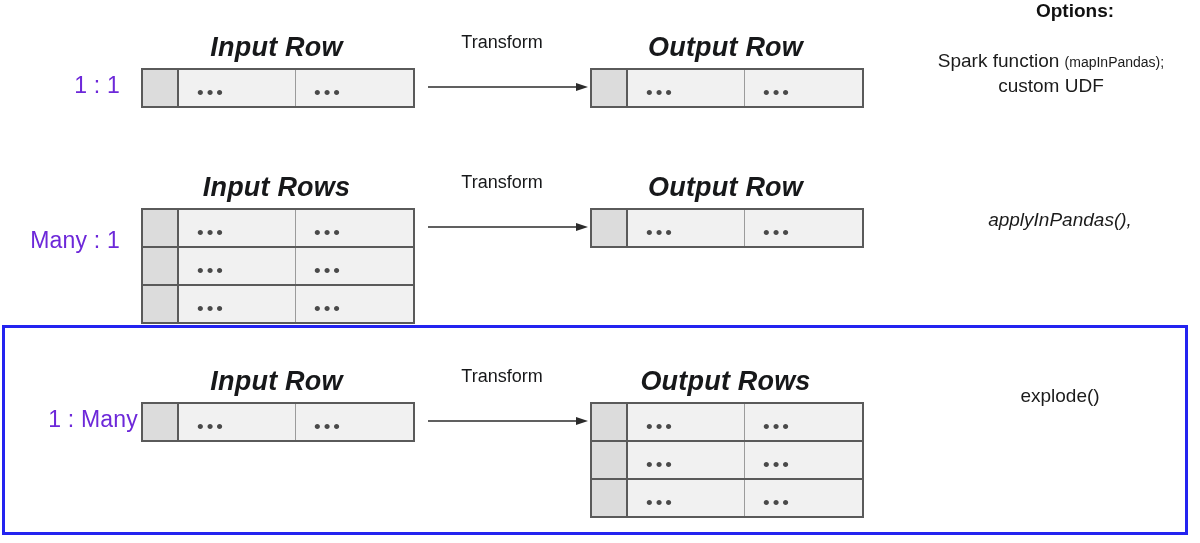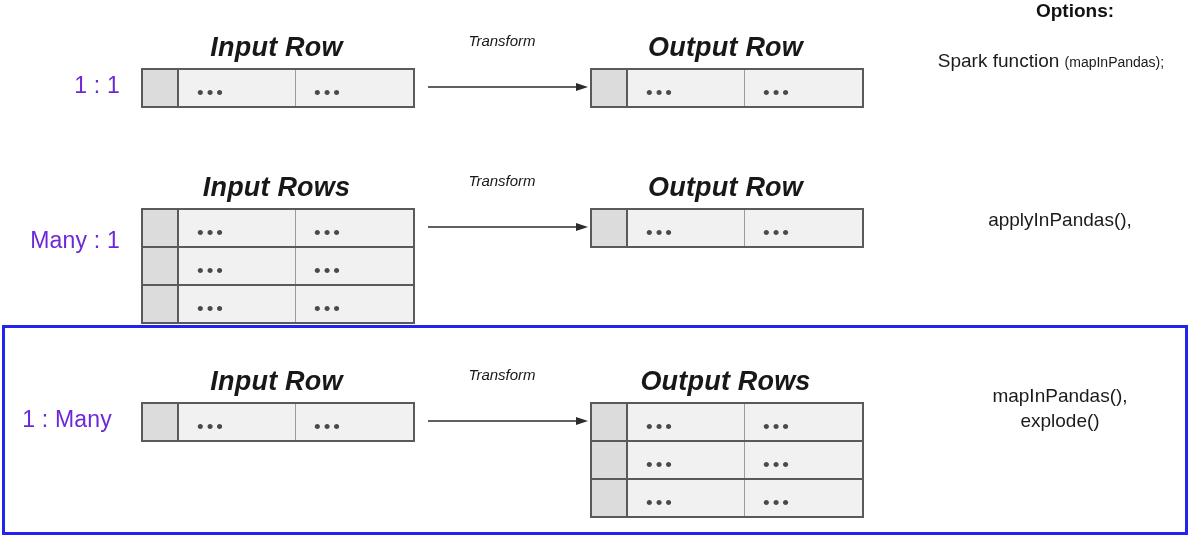--- a/index.html
+++ b/index.html
@@ -44,22 +44,21 @@
     font-size: 27px;
     font-style: italic;
     font-weight: 600;
     color: #17181a;
     text-align: center;
     white-space: nowrap;
     letter-spacing: 0.2px;
   }
 
   .transform-label {
-    font-size: 15px;
-    font-style: italic;
+    font-size: 18px;
     font-weight: 500;
     color: #17181a;
     text-align: center;
     white-space: nowrap;
   }
 
   
   .grid-table {
     position: absolute;
     border-collapse: collapse;
@@ -220,21 +219,21 @@
       <div class="cell key"></div>
       <div class="cell data">
         <span class="dots">•••</span>
       </div>
       <div class="cell data">
         <span class="dots">•••</span>
       </div>
     </div>
   </div>
 
-<div class="row-label abs" style="left:2px; top:406px; width:110px;text-align:right;">1 : Many</div>
+<div class="row-label abs" style="left:28px; top:406px; width:110px;text-align:right;">1 : Many</div>
 
 <div class="table-caption abs" style="left:141px; top:366px; width:271px;">Input Row</div>
 
 <div class="grid-table" id="t-in-3" style="left:141px; top:402px;">
     <div class="trow">
       <div class="cell key"></div>
       <div class="cell data">
         <span class="dots">•••</span>
       </div>
       <div class="cell data">
@@ -284,22 +283,22 @@
     </div>
   </div>
 
 <div class="options-title" style="left:955px; top:0px; width:240px;">Options:</div>
 
 <div class="option-text" style="left:905px; top:48px; width:292px;">
   <div class="nowrap">
     <span>Spark function</span>
     <span class="small">(mapInPandas);</span>
   </div>
-</div>
-
-<div class="option-text" style="left:930px; top:207px; width:260px;">
+  <div>custom UDF</div>
+</div>
+
+<div class="option-text" style="left:930px; top:207px; width:260px;font-style:italic;">
   <div>applyInPandas(),</div>
 </div>
 
 <div class="option-text" style="left:930px; top:383px; width:260px;">
-  <div>mapInPandas(),</div>
   <div>explode()</div>
 </div>
 
 </body></html>

